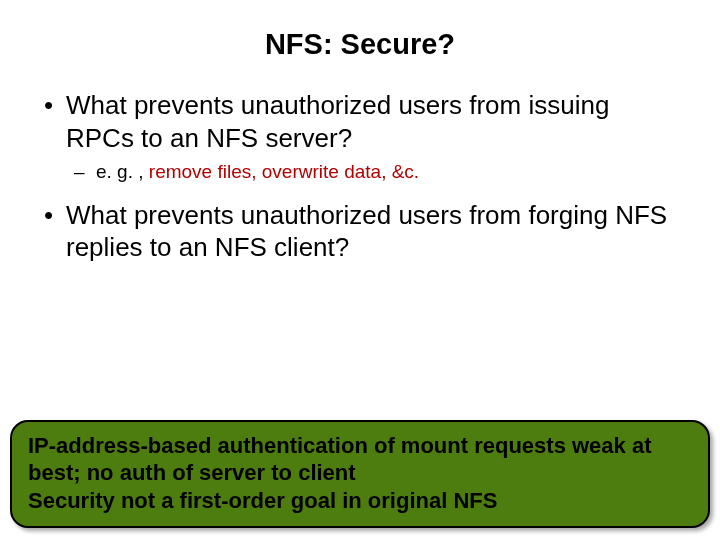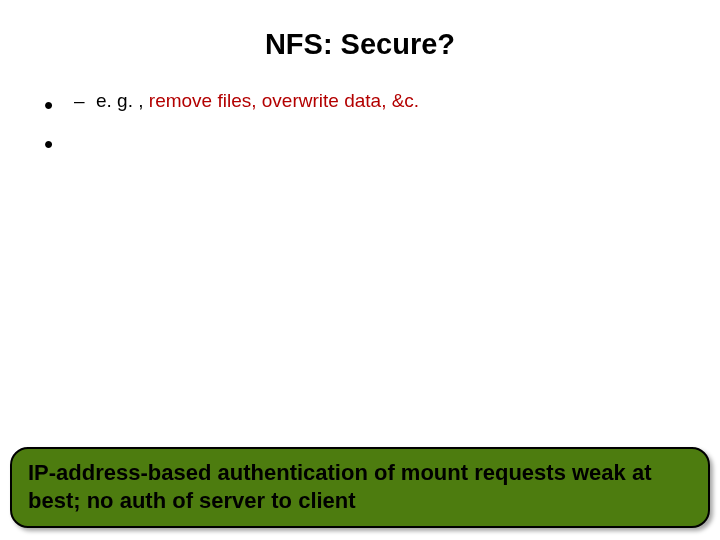--- a/index.html
+++ b/index.html
@@ -82,26 +82,29 @@
   }
 </style>
 </head>
 <body>
 
 <div class="slide">
   <h1 class="title">NFS: Secure?</h1>
 
   <ul class="main">
     <li>
+      <span>What prevents unauthorized users from issuing RPCs to an NFS server?</span>
       <ul class="sub">
         <li>
           <span>e. g. , </span><span class="red">remove files, overwrite data, &amp;c.</span>
         </li>
       </ul>
     </li>
     <li>
+      <span>What prevents unauthorized users from forging NFS replies to an NFS client?</span>
     </li>
   </ul>
 
   <div class="callout">
     <p>IP-address-based authentication of mount requests weak at best; no auth of server to client</p>
+    <p>Security not a first-order goal in original NFS</p>
   </div>
 </div>
 
 </body></html>

